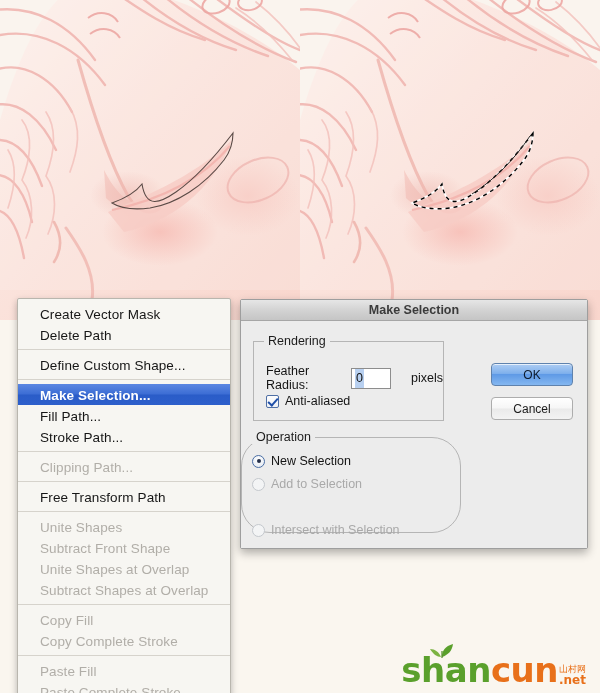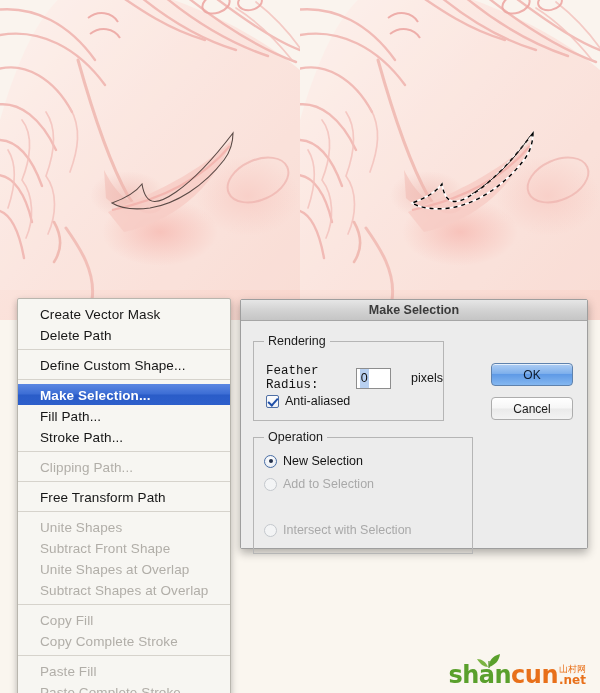--- a/index.html
+++ b/index.html
@@ -99,28 +99,28 @@
   .groupbox > .legend {
     position: absolute;
     top: -8px; left: 10px;
     background: #ececec;
     padding: 0 4px;
     font-size: 12.5px;
     color: #1c1c1c;
   }
 
   #rendering-group { left: 12px; top: 20px; width: 191px; height: 80px; }
-  #operation-group { left: 12px; top: 116px; width: 220px; height: 117px; }
+  #operation-group { left: 0; top: 116px; width: 220px; height: 96px; border-radius: 29px; }
 
   .row { display: flex; align-items: center; }
   #feather-row {
     position: absolute; left: 12px; top: 22px;
     font-size: 12.5px; color: #141414;
   }
-  #feather-label { margin-right: 20px; font-family: Liberation Mono, monospace; }
+  #feather-label { margin-right: 20px; }
   #feather-input {
     width: 52px; height: 21px;
     border: 1px solid #8d8d8d;
     background: #ffffff;
     font-size: 12.5px;
     font-family: "Liberation Sans", sans-serif;
     color: #111;
     padding: 0 3px;
     line-height: 19px;
   }
@@ -210,21 +210,21 @@
   
   #watermark {
     position: absolute;
     right: 14px; bottom: 6px;
     z-index: 30;
     display: flex;
     align-items: flex-end;
     font-family: "DejaVu Sans", sans-serif;
   }
   #wm-main {
-    font-size: 24px;
+    font-size: 34px;
     font-weight: 700;
     letter-spacing: -0.5px;
     line-height: 1;
     position: relative;
   }
   #wm-shan { color: #5aa02c; }
   #wm-cun  { color: #e8701a; }
   #wm-leaf {
     position: absolute;
     left: 28px; top: -11px;

